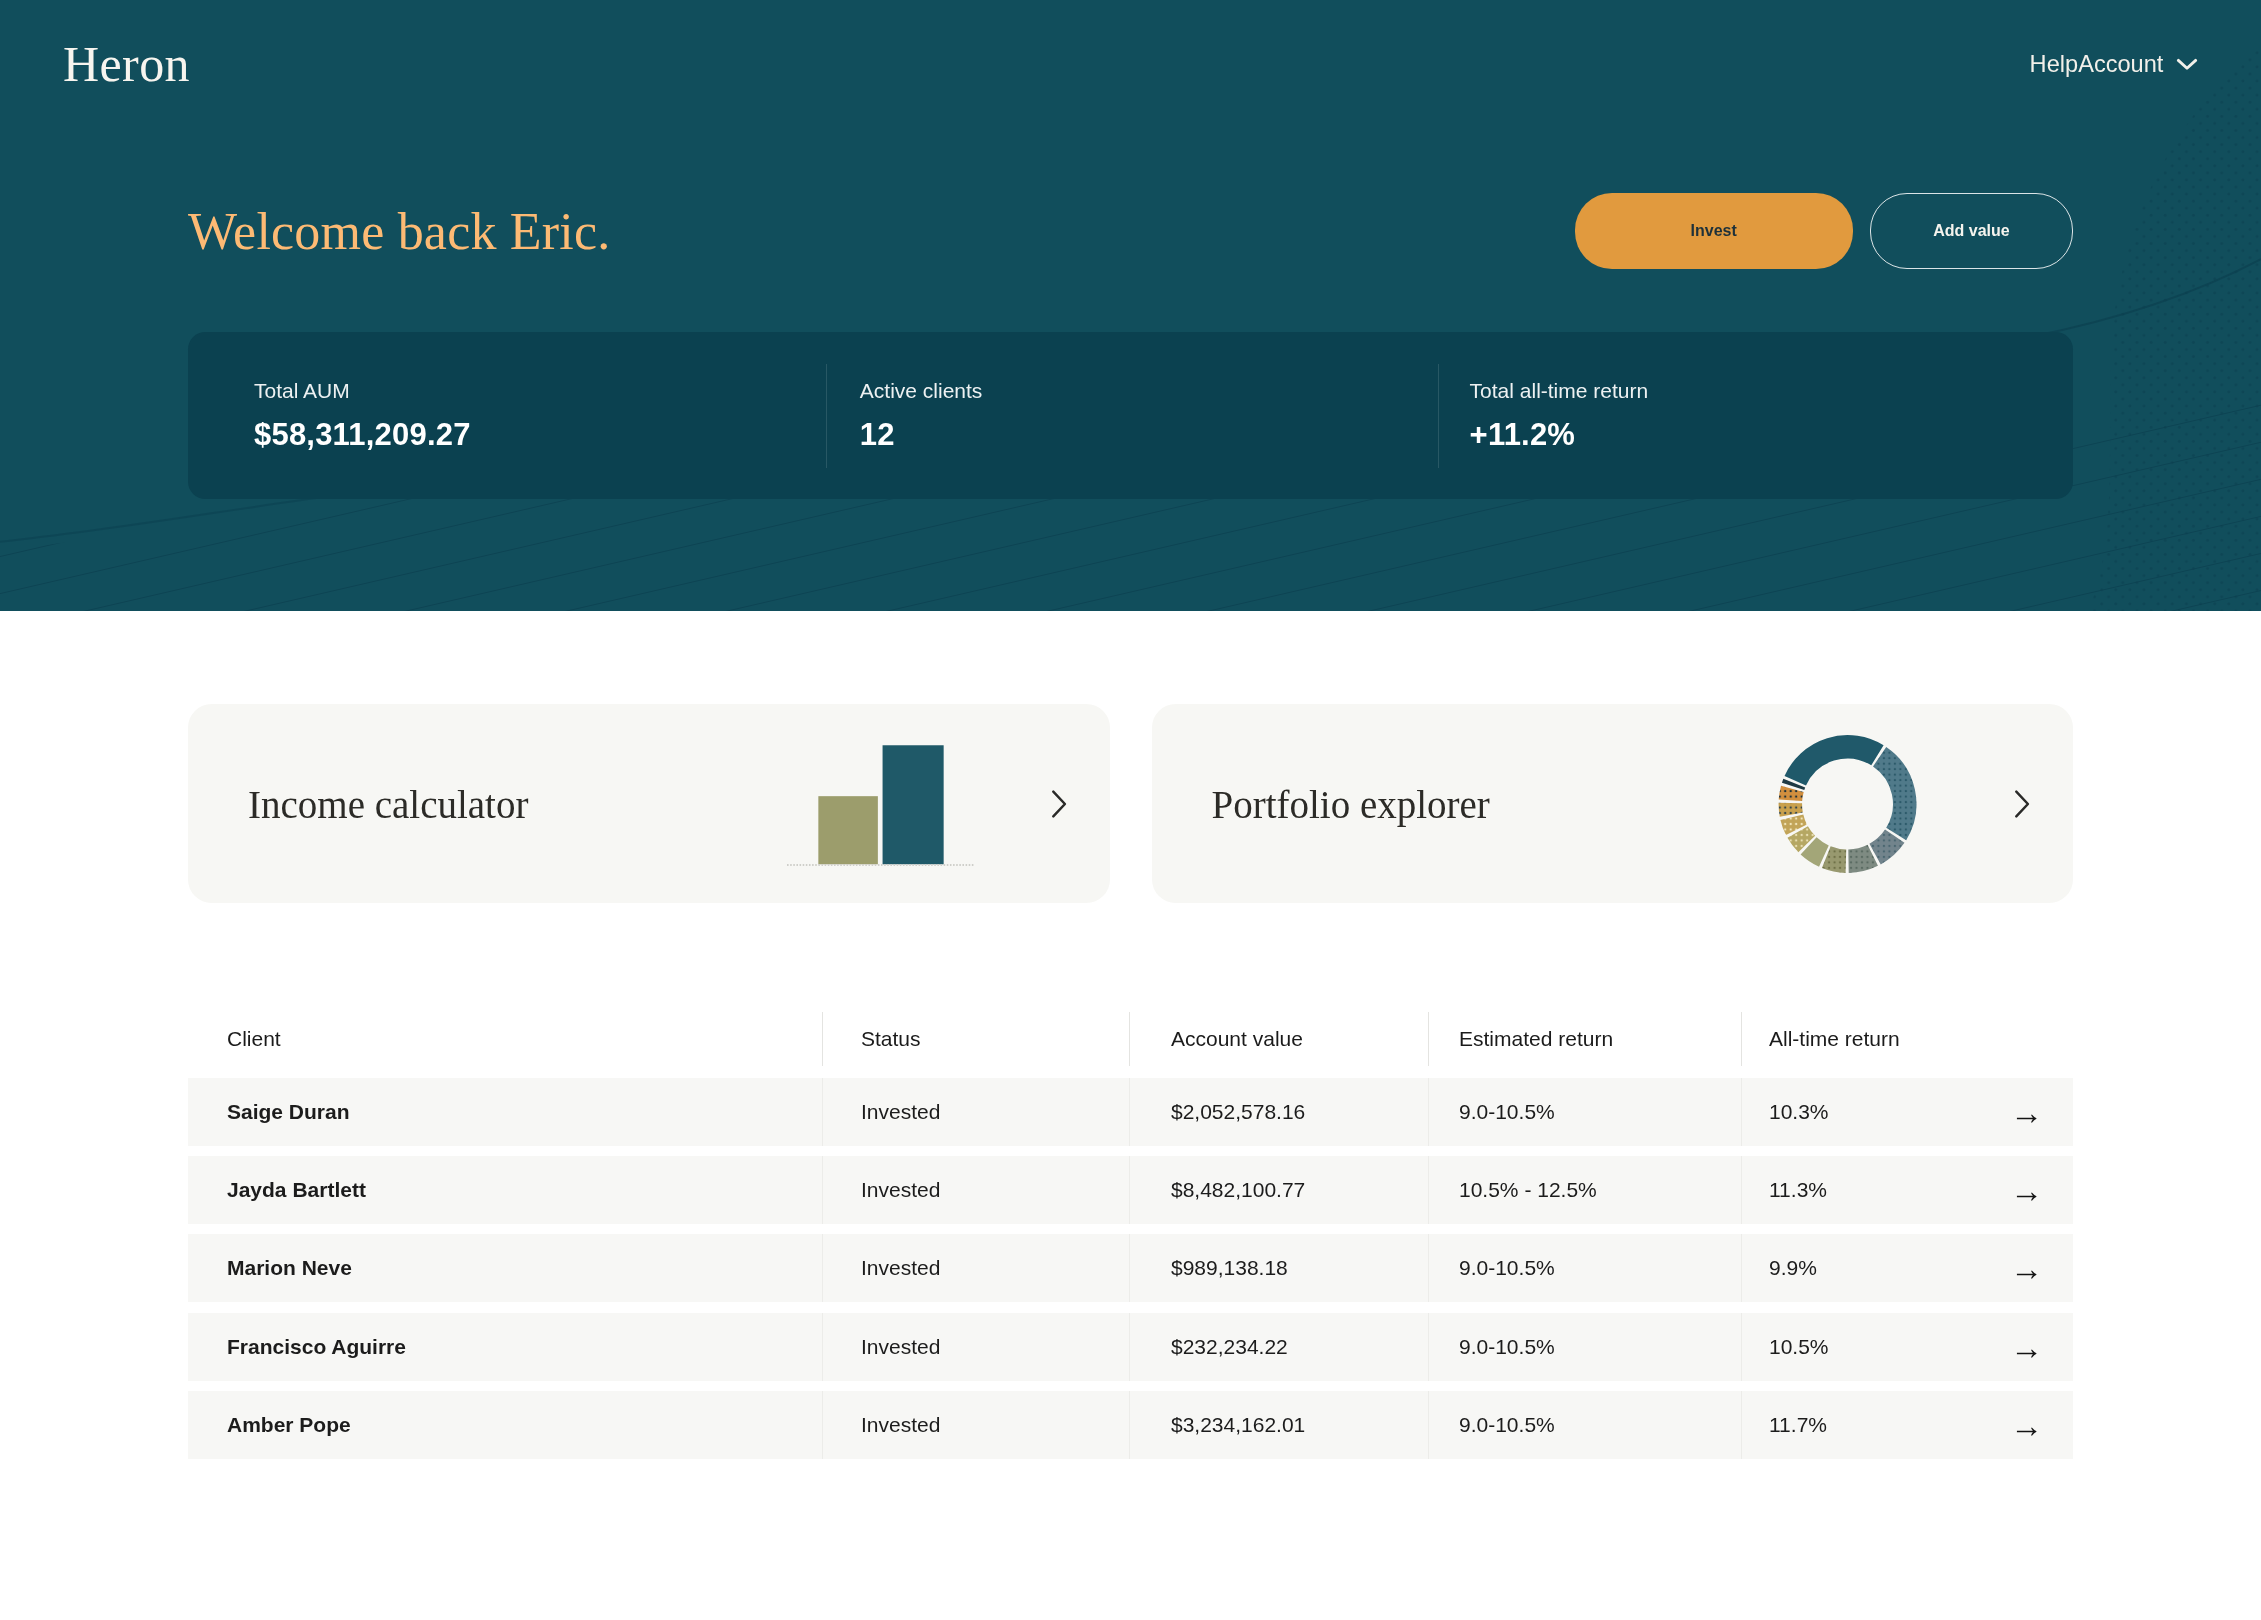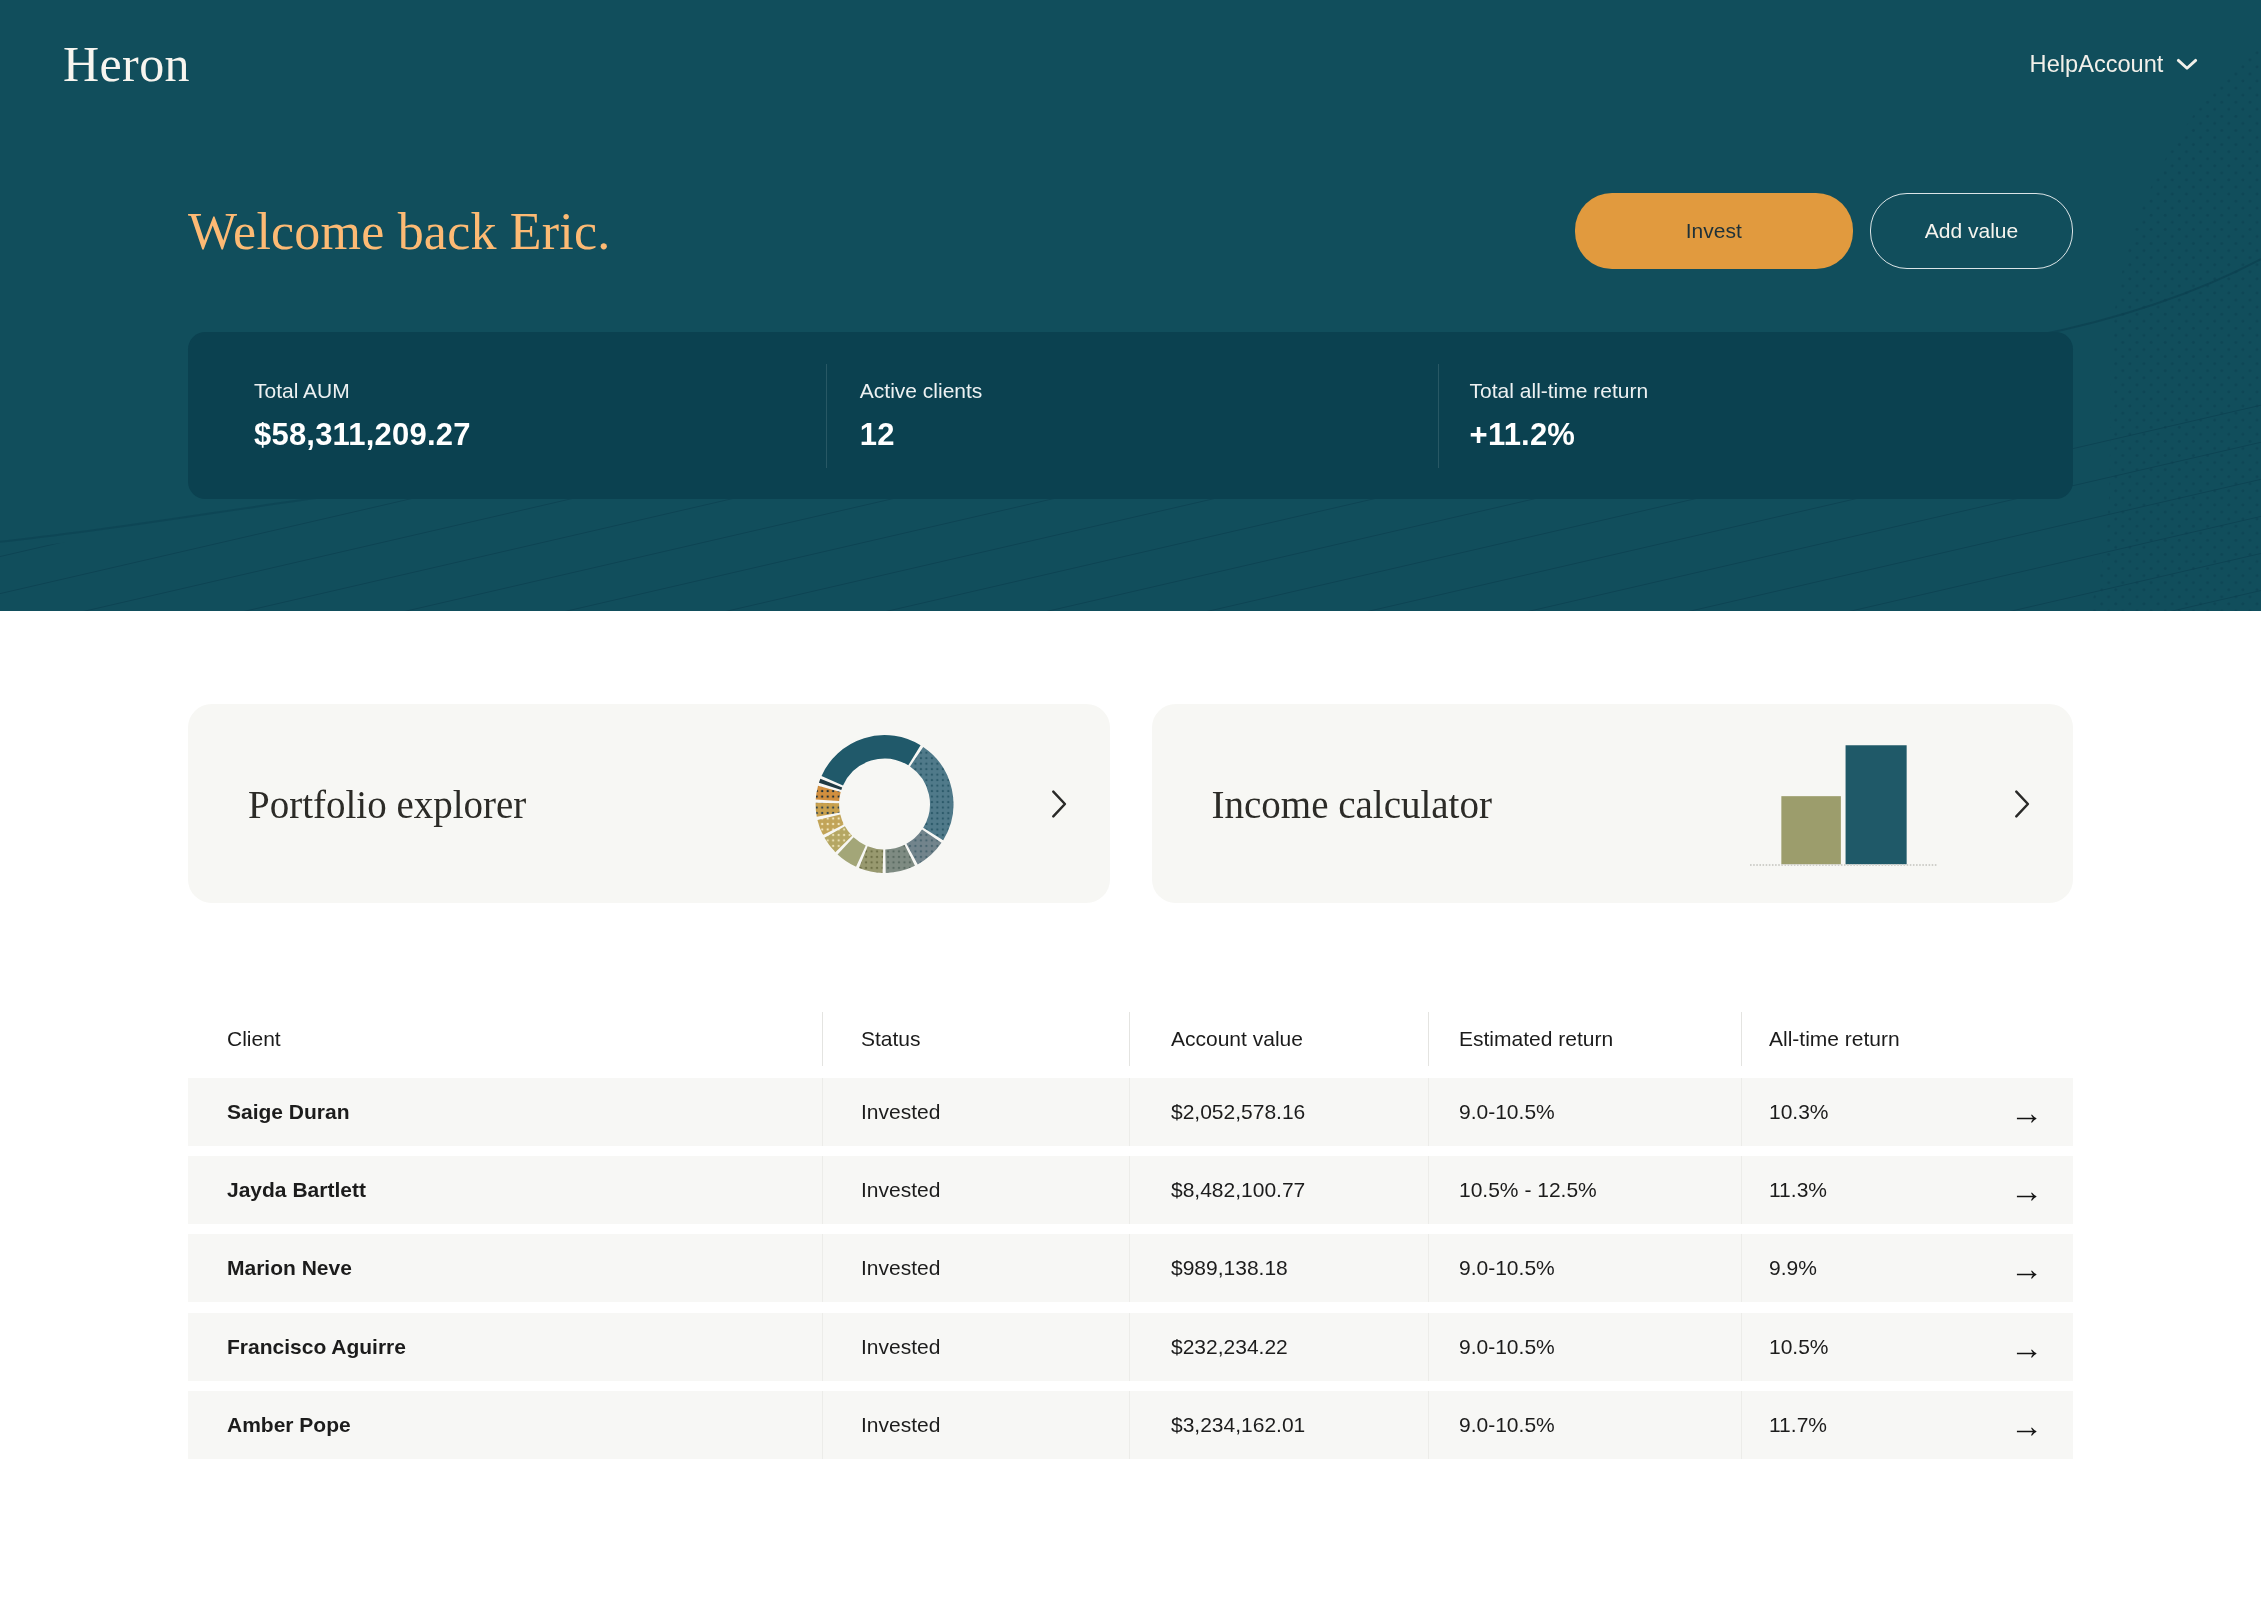--- a/index.html
+++ b/index.html
@@ -11,21 +11,21 @@
   .hero-tex { position: absolute; inset: 0; pointer-events: none; }
 
   .topbar { position: relative; z-index: 3; display: flex; align-items: center; padding: 35px 63px 0 63px; }
   .logo { font-family: "Liberation Serif", serif; font-weight: 500; font-size: 50px; color: #F7F5EF; letter-spacing: 0.4px; }
   .nav { margin-left: auto; display: flex; align-items: center; }
   .nav-item { font-size: 23.6px; color: #F2F0EA; cursor: pointer; display: flex; align-items: center; gap: 12.6px; }
 
   .hero-row { position: relative; z-index: 3; display: flex; align-items: center; justify-content: space-between; padding: 0 188px; margin-top: 100px; }
   .h1 { font-family: "Liberation Serif", serif; font-weight: 400; font-size: 52px; color: #fdba74; letter-spacing: 0.2px; }
   .btn-row { display: flex; align-items: center; gap: 17.3px; }
-  .btn { height: 76px; border-radius: 37px; font-size: 21px; display: flex; align-items: center; justify-content: center; cursor: pointer; border: none; font-family: "Liberation Sans", sans-serif; }
+  .btn { height: 76px; border-radius: 37px; font-size: 16px; display: flex; align-items: center; justify-content: center; cursor: pointer; border: none; font-family: "Liberation Sans", sans-serif; font-weight: bold; }
   .btn-invest { width: 278px; background: #E19A3E; color: #1E3139; }
   .btn-addclient { width: 203px; background: transparent; color: #F6F4EE; border: 1.6px solid rgba(255,255,255,0.85); }
 
   .stats-card { position: relative; z-index: 3; margin: 63px 188px 0 188px; height: 167px; background: #0B4150; border-radius: 17.3px; display: flex; align-items: center; }
   .stat-col { display: flex; flex-direction: column; justify-content: center; gap: 14px; }
   .stat-col.c1 { width: 638px; padding-left: 66px; }
   .stat-col.c2 { width: 611px; padding-left: 33px; }
   .stat-col.c3 { flex: 1; padding-left: 31px; }
   .stat-div { width: 0.8px; background: rgba(255,255,255,0.12); align-self: center; height: 104px; }
   .stat-label { font-size: 21px; color: rgba(255,255,255,0.93); }
@@ -117,20 +117,32 @@
     <div class="stat-col c3">
       <div class="stat-label">Total all-time return</div>
       <div class="stat-value">+11.2%</div>
     </div>
   </div>
 </div>
 
 <div class="cards-row">
 
   <div class="feature-card">
+    <div class="feature-title">Income calculator</div>
+    <svg class="card-chart bar-chart" id="barSvg" width="188" height="130" viewBox="0 0 240 166">
+        <rect x="40" y="73" width="76" height="87" fill="#9C9D6C"></rect>
+        <rect x="122" y="8" width="78" height="152" fill="#1F5968"></rect>
+        <line x1="0" y1="161" x2="240" y2="161" stroke="#CFCFCA" stroke-width="2.5" stroke-dasharray="2 2"></line>
+      </svg>
+    <svg class="chevron-right" width="19" height="31" viewBox="0 0 24 40">
+      <polyline points="4,4 19,20 4,36" fill="none" stroke="#2A2A28" stroke-width="3.2" stroke-linecap="round" stroke-linejoin="round"></polyline>
+    </svg>
+  </div>
+
+  <div class="feature-card">
     <div class="feature-title">Portfolio explorer</div>
     <svg class="card-chart donut-chart" id="donutSvg" width="141" height="141" viewBox="0 0 180 180">
         <defs>
           <pattern id="segdot1" width="7" height="7" patternUnits="userSpaceOnUse">
             <rect width="7" height="7" fill="#507A8A"></rect>
             <circle cx="3.5" cy="3.5" r="1.5" fill="#2C5A6A"></circle>
           </pattern>
           <pattern id="segdot2" width="7" height="7" patternUnits="userSpaceOnUse">
             <rect width="7" height="7" fill="#72848C"></rect>
             <circle cx="3.5" cy="3.5" r="1.5" fill="#4A6670"></circle>
@@ -169,32 +181,20 @@
         <path d="M 37.94495808543268 141.17882971769325 A 73 73 0 0 1 26.38488904638099 125.8066705846654" fill="none" stroke="url(#segdot6)" stroke-width="30"></path>
         <path d="M 24.826078790683383 122.8840385932414 A 73 73 0 0 1 18.962557265399553 106.81314157819298" fill="none" stroke="url(#segdot7)" stroke-width="30"></path>
         <path d="M 18.27299101311388 103.57336295083712 A 73 73 0 0 1 17.01249003775645 88.64967059152264" fill="none" stroke="url(#segdot8)" stroke-width="30"></path>
         <path d="M 17.148880562339443 85.34012911340717 A 73 73 0 0 1 19.633071346195635 70.57076038980411" fill="none" stroke="url(#segdot9)" stroke-width="30"></path>
         <path d="M 20.586877554084225 67.39870728678773 A 73 73 0 0 1 22.03292544203545 63.36399474335373" fill="none" stroke="#1F3A44" stroke-width="30"></path>
       </svg>
     <svg class="chevron-right" width="19" height="31" viewBox="0 0 24 40">
       <polyline points="4,4 19,20 4,36" fill="none" stroke="#2A2A28" stroke-width="3.2" stroke-linecap="round" stroke-linejoin="round"></polyline>
     </svg>
   </div>
-
-  <div class="feature-card">
-    <div class="feature-title">Income calculator</div>
-    <svg class="card-chart bar-chart" id="barSvg" width="188" height="130" viewBox="0 0 240 166">
-        <rect x="40" y="73" width="76" height="87" fill="#9C9D6C"></rect>
-        <rect x="122" y="8" width="78" height="152" fill="#1F5968"></rect>
-        <line x1="0" y1="161" x2="240" y2="161" stroke="#CFCFCA" stroke-width="2.5" stroke-dasharray="2 2"></line>
-      </svg>
-    <svg class="chevron-right" width="19" height="31" viewBox="0 0 24 40">
-      <polyline points="4,4 19,20 4,36" fill="none" stroke="#2A2A28" stroke-width="3.2" stroke-linecap="round" stroke-linejoin="round"></polyline>
-    </svg>
-  </div>
 </div>
 
 <div class="client-table">
   <div class="t-grid t-head">
     <div class="cell c1">Client</div>
     <div class="cell c2">Status</div>
     <div class="cell c3">Account value</div>
     <div class="cell c4">Estimated return</div>
     <div class="cell c5">All-time return</div>
     <div class="v-div" style="left:634px"></div>

